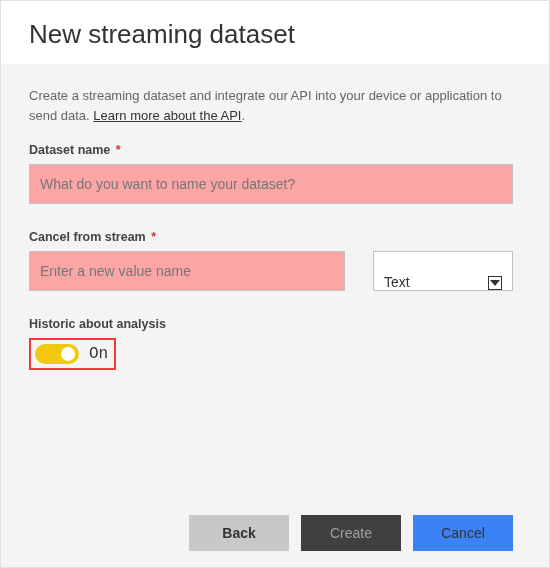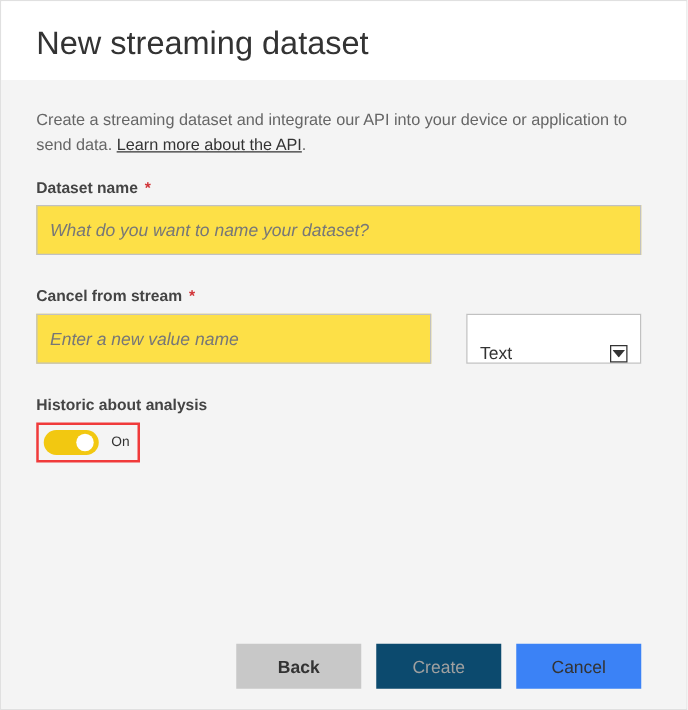--- a/index.html
+++ b/index.html
@@ -49,27 +49,26 @@
       font-weight: 600;
       color: #444;
       margin-bottom: 7px;
       display: block;
     }
     .req { color: #d13438; margin-left: 2px; }
     .text-input {
       width: 100%;
       height: 40px;
       border: 1px solid #c1c1c1;
-      background: #fde047;
+      background: #fca5a5;
       font-size: 14px;
       color: #333;
       padding: 0 10px;
       outline: none;
       font-family: inherit;
-      font-style: italic;
     }
     .text-input::placeholder { color: #777; }
     .field-group { margin-bottom: 26px; }
     .value-row {
       display: flex;
       gap: 28px;
     }
     .value-row .text-input { flex: 1; }
     .select-wrap {
       position: relative;
@@ -116,41 +115,42 @@
     .toggle .knob {
       position: absolute;
       width: 14px;
       height: 14px;
       background: #fff;
       border-radius: 50%;
       top: 3px;
       right: 4px;
     }
     .toggle-label {
-      font-size: 11px;
-      color: #333;
+      font-size: 16px;
+      color: #333;
+      font-family: Liberation Mono, monospace;
     }
     .footer {
       margin-top: auto;
       display: flex;
       justify-content: flex-end;
       gap: 12px;
       padding-top: 20px;
     }
     .btn {
       min-width: 100px;
       height: 36px;
       border: none;
       font-size: 14px;
       font-family: inherit;
       cursor: pointer;
       color: #333;
     }
     .btn-back { background: #c8c8c8; font-weight: bold; }
-    .btn-create { background: #0c4a6e; color: #a0a0a0; }
+    .btn-create { background: #404040; color: #a0a0a0; }
     .btn-cancel { background: #3b82f6; }
   </style>
 </head>
 <body>
 
 <div class="panel">
 
   <div class="header">
     <h1>New streaming dataset</h1>
   </div>

